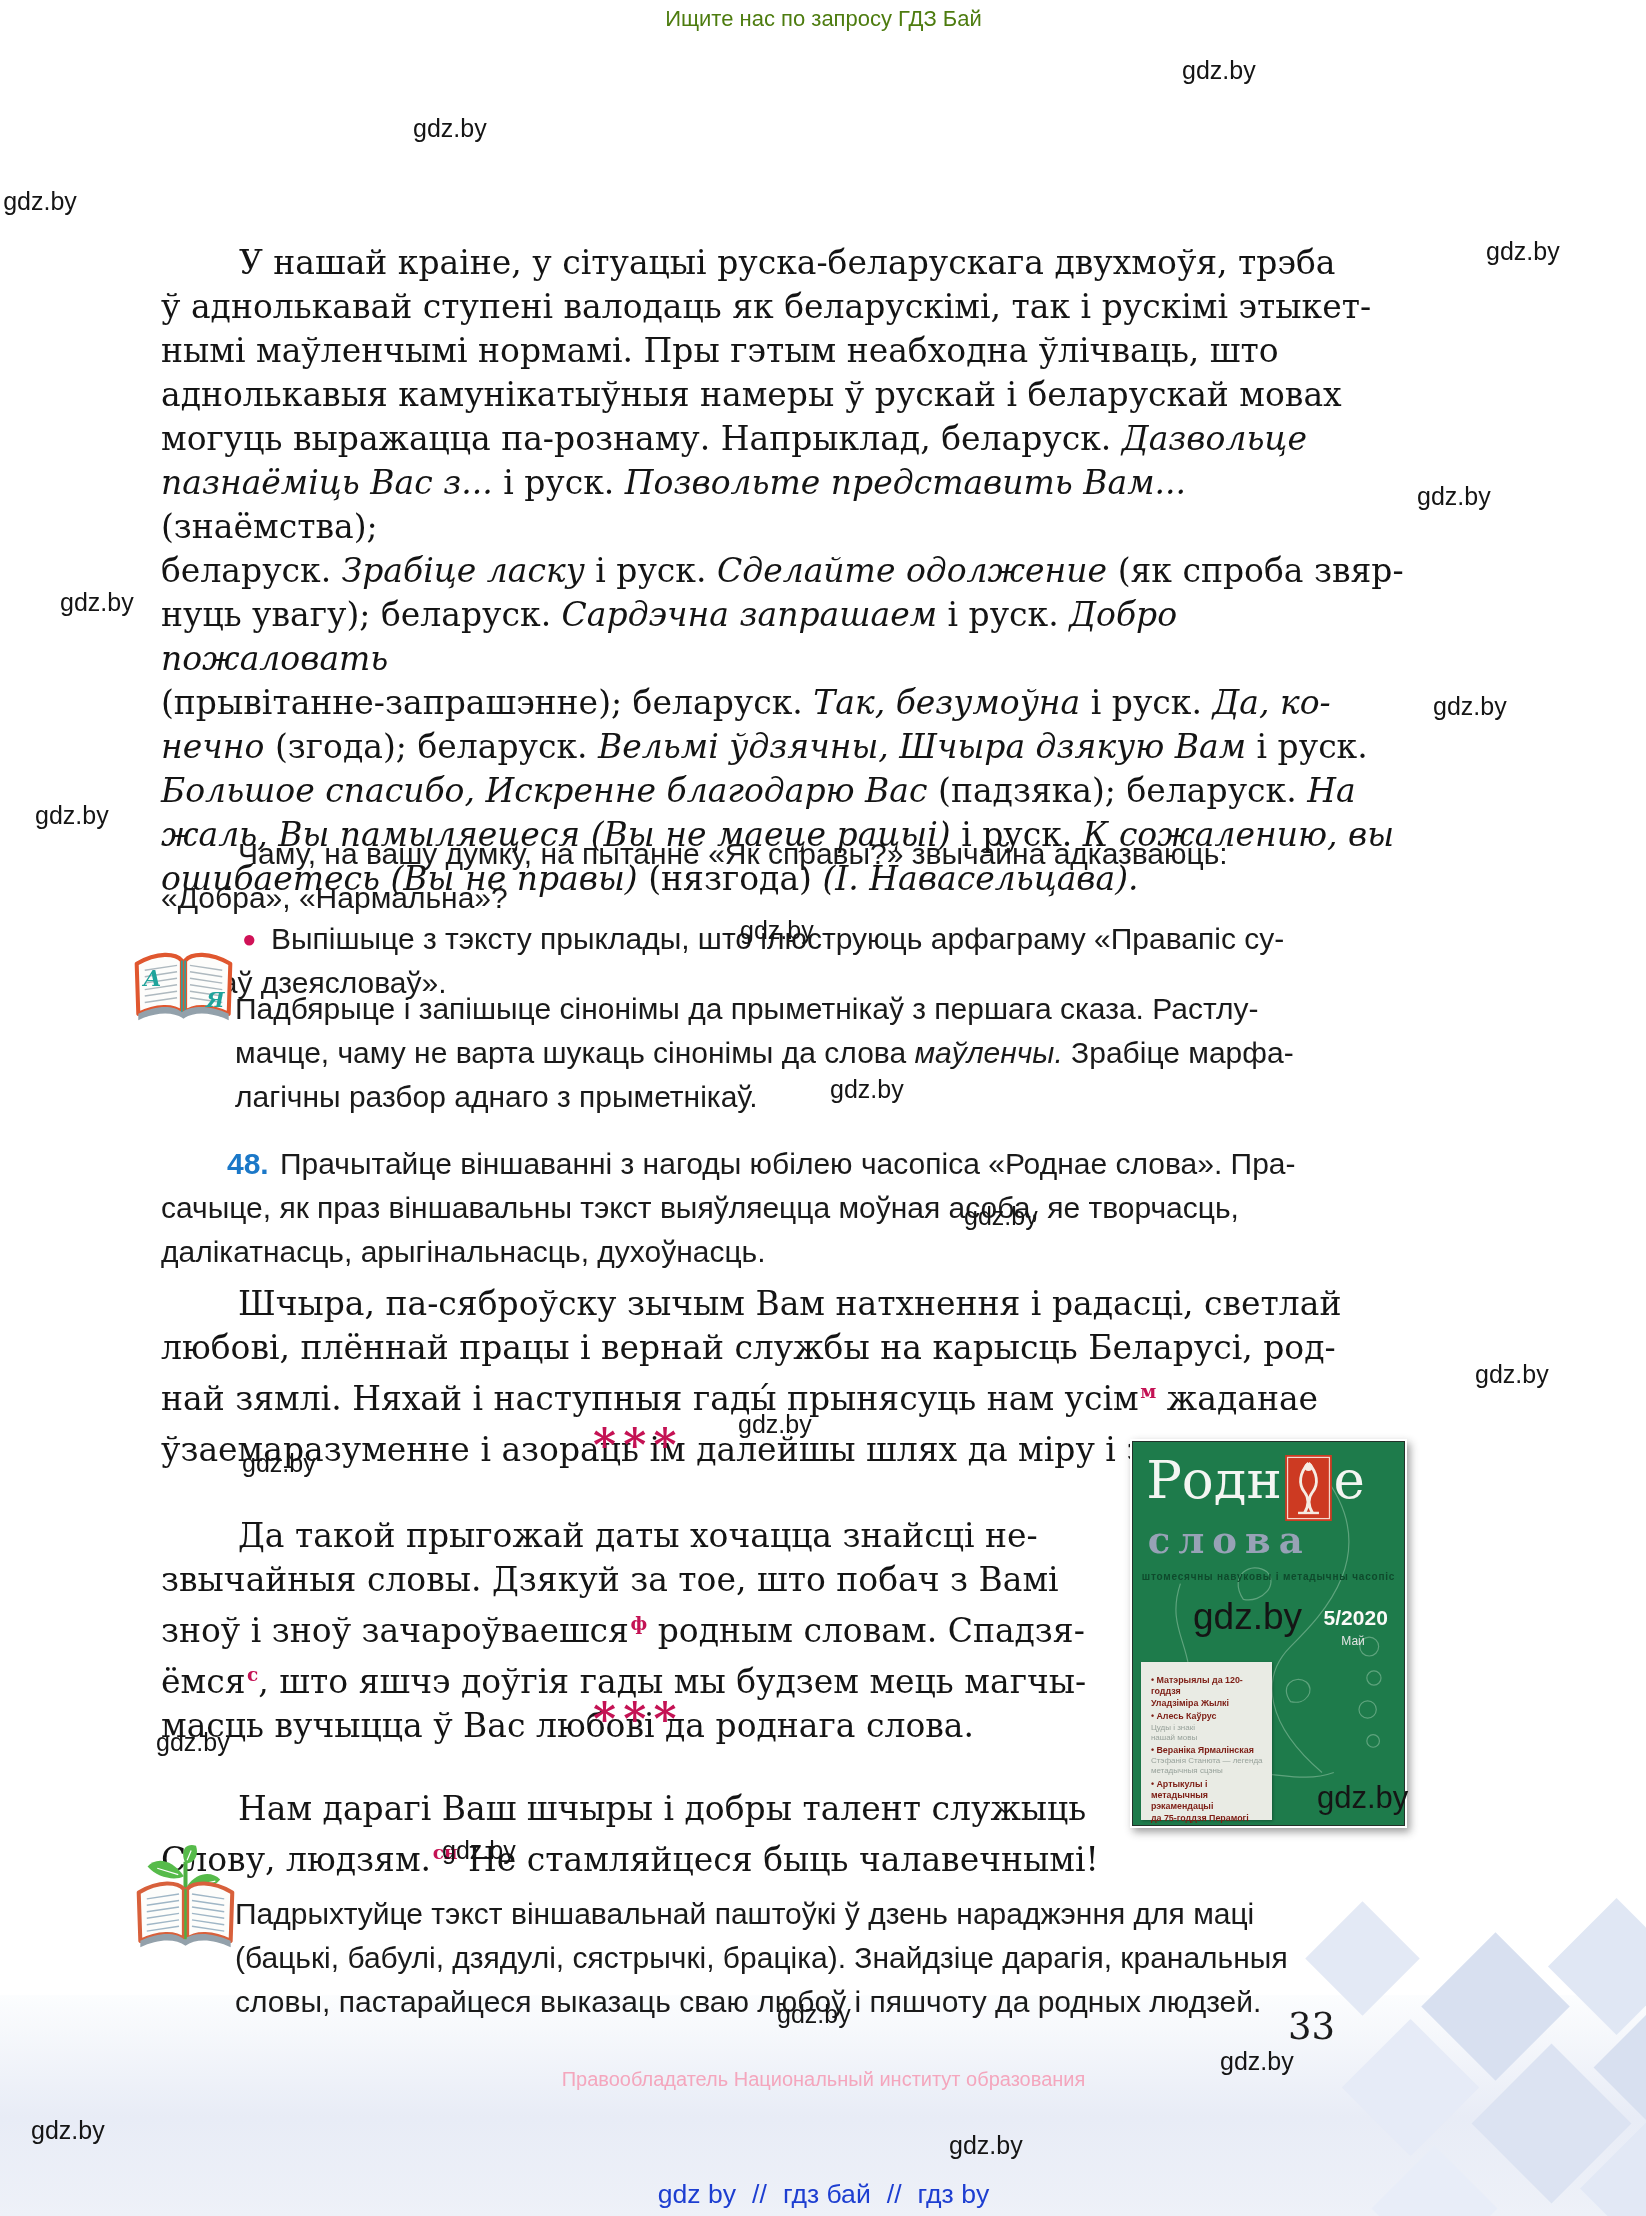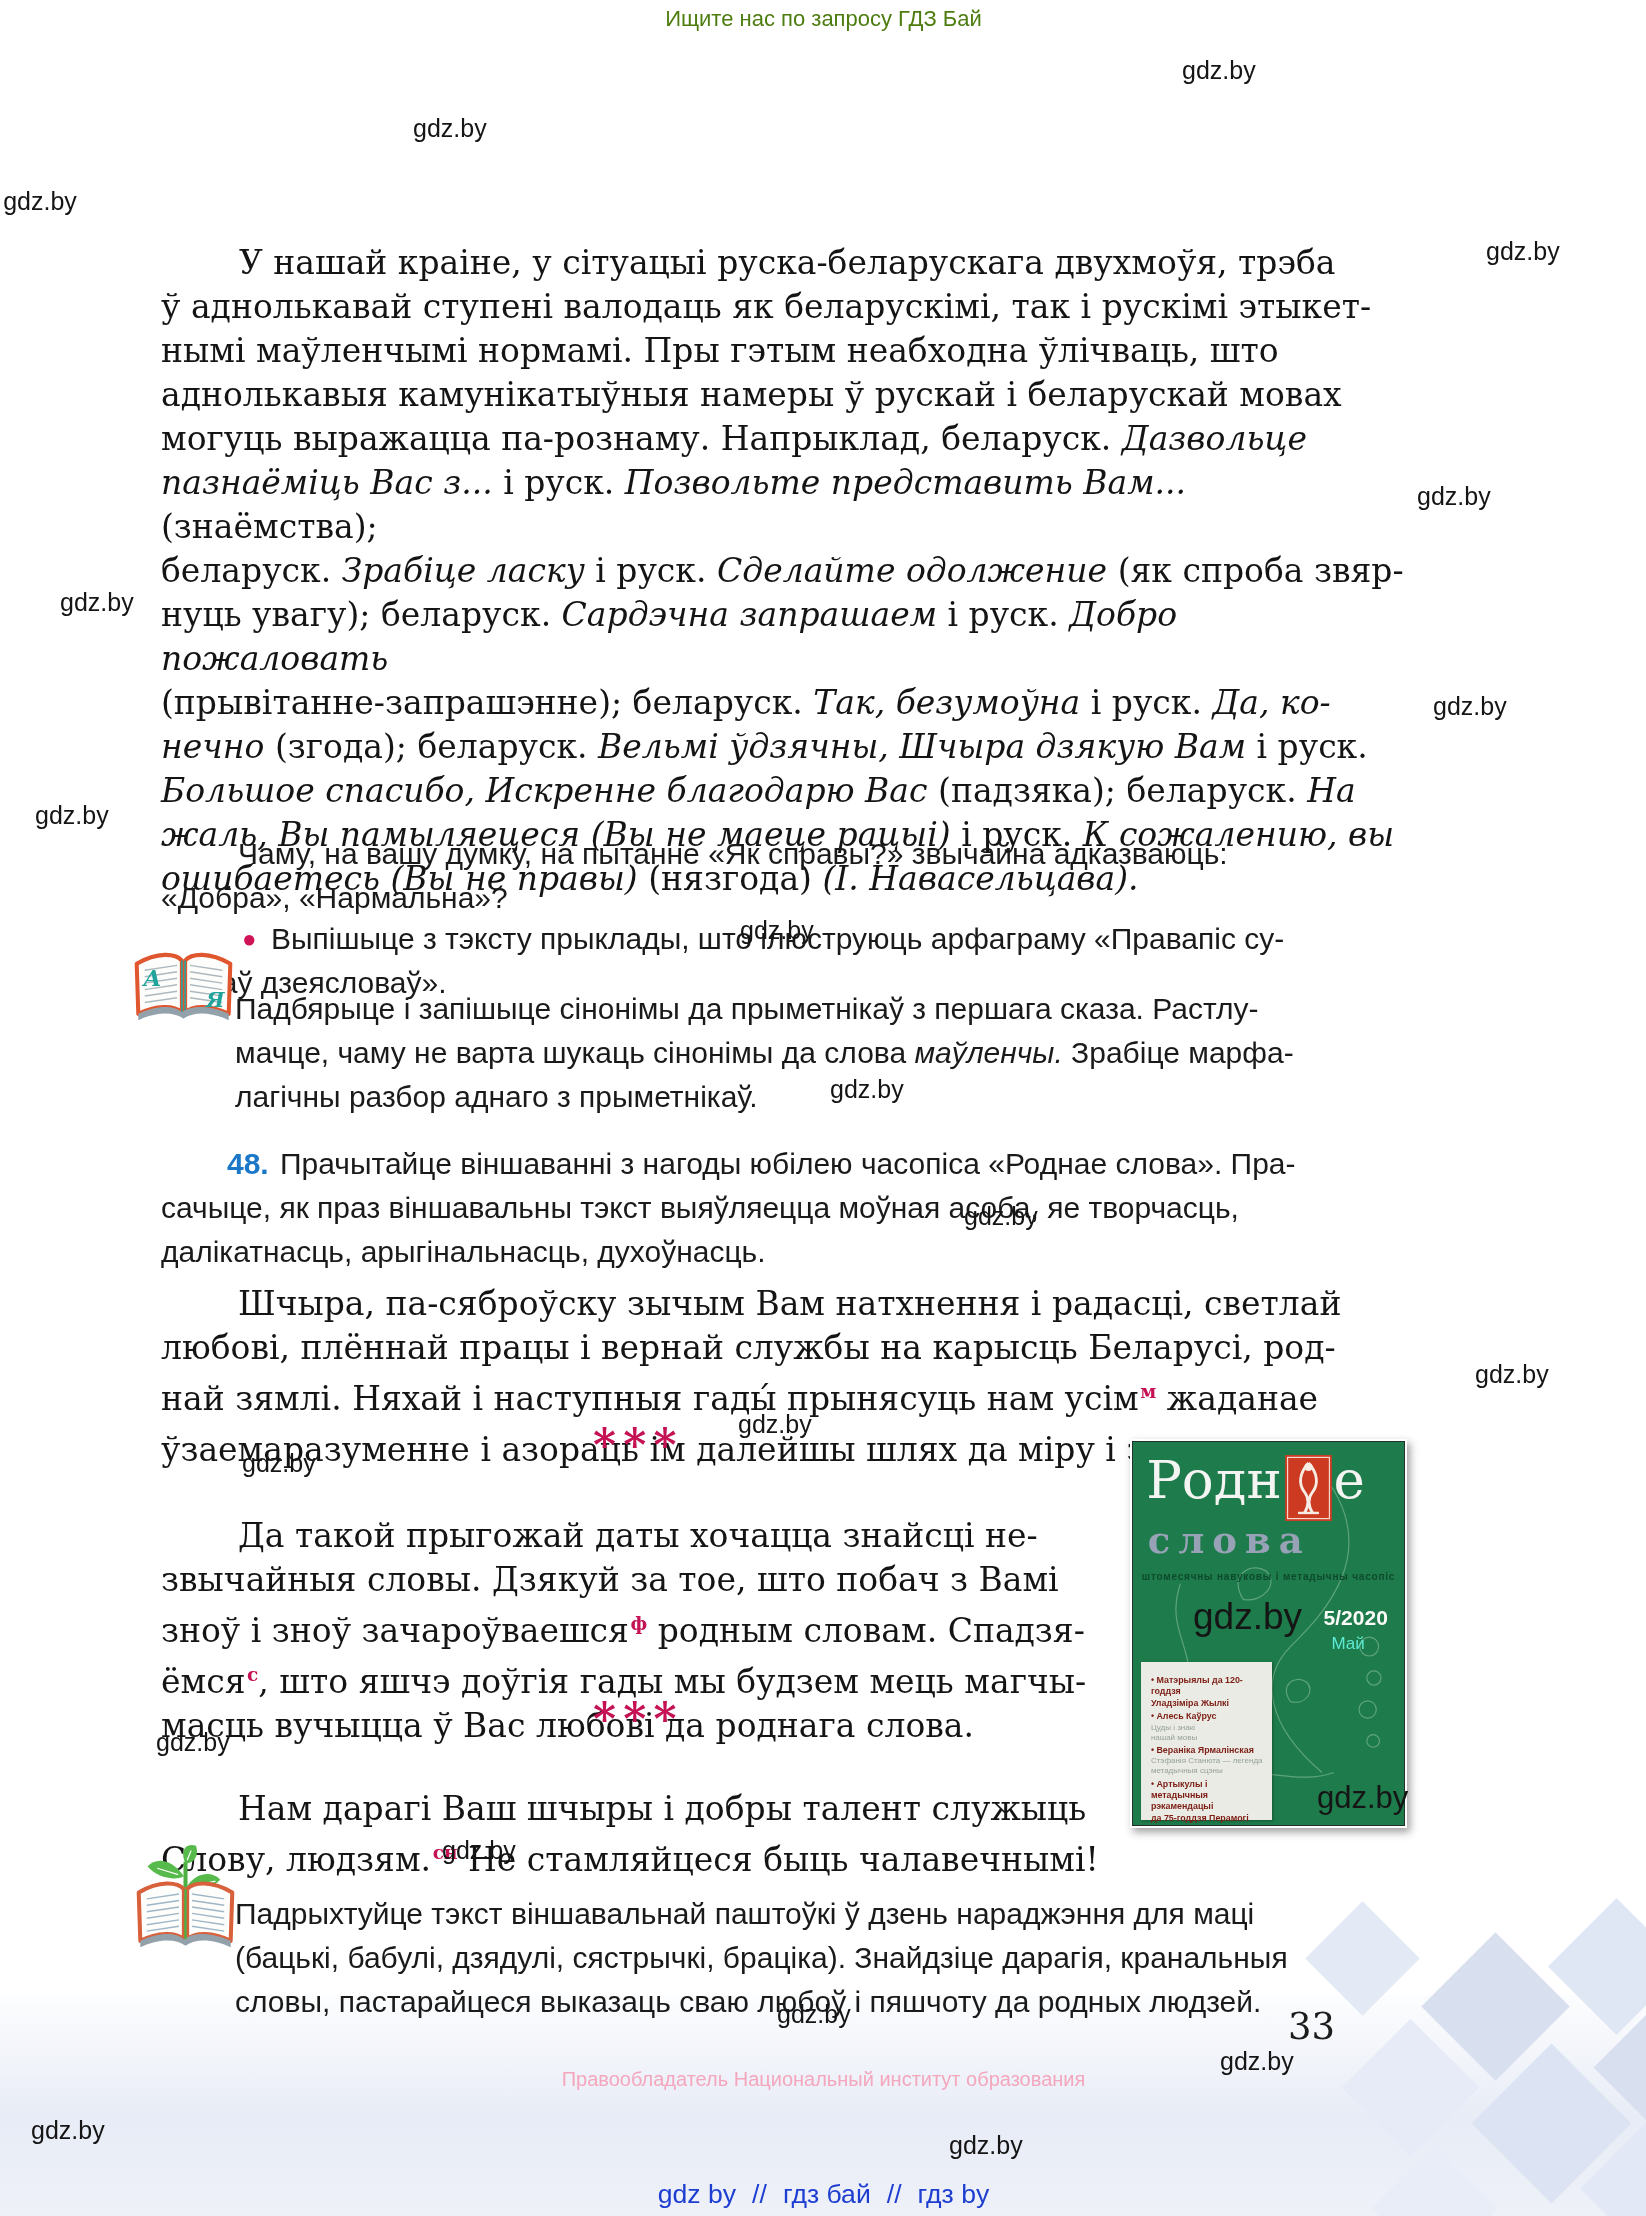--- a/index.html
+++ b/index.html
@@ -33,21 +33,21 @@
   .mag-inner{position:relative;width:100%;height:100%;background:#1e7b4b;outline:1.6px solid #23312a;overflow:hidden;}
   .doodles{position:absolute;left:0;top:0;z-index:0;}
   .mag-title{position:absolute;left:13px;top:9.7px;display:flex;align-items:flex-start;z-index:2;
              font-family:"DejaVu Serif",serif;font-size:53px;line-height:56px;color:#f4f5f2;}
   .redbox{display:inline-block;width:47px;height:66px;margin:3.2px 1.6px 0 3.2px;}
   .mag-slova{position:absolute;left:14.5px;top:76px;z-index:1;font-family:"DejaVu Serif",serif;
              font-weight:bold;font-size:37px;letter-spacing:8px;color:#97a2b6;}
   .mag-sub{position:absolute;left:4.8px;right:4.8px;top:129px;z-index:2;text-align:center;
            font-size:10px;letter-spacing:0.8px;color:#0e4a2c;font-weight:bold;}
   .mag-issue{position:absolute;right:16px;top:164px;font-size:21px;font-weight:bold;color:#fbfbf8;z-index:2;}
-  .mag-month{position:absolute;right:39px;top:192px;font-size:17px;color:#5eead4;z-index:2;}
+  .mag-month{position:absolute;right:39px;top:192px;font-size:12px;color:#e5e5e5;z-index:2;}
   .mag-panel{position:absolute;left:8px;top:220px;width:131px;height:158px;background:#e9ebe4;
              box-sizing:border-box;padding:13px 6.4px 4.8px 9.7px;z-index:2;box-shadow:0.8px 0.8px 2.4px rgba(0,0,0,.3);}
   .toc-b{font-size:8.9px;line-height:11.3px;font-weight:bold;color:#7d1d14;}
   .toc-l{font-size:8px;line-height:10px;color:#98a29b;}
   .toc-gap{margin-top:2.4px;}
   
   .copyright{position:absolute;left:0;top:2068px;width:100%;text-align:center;font-size:20px;
              color:#f4a6bd;z-index:20;}
   .pagenum{position:absolute;left:1288px;top:2005px;font-family:"DejaVu Serif",serif;
            font-size:37px;color:#1c1c1c;z-index:20;}

